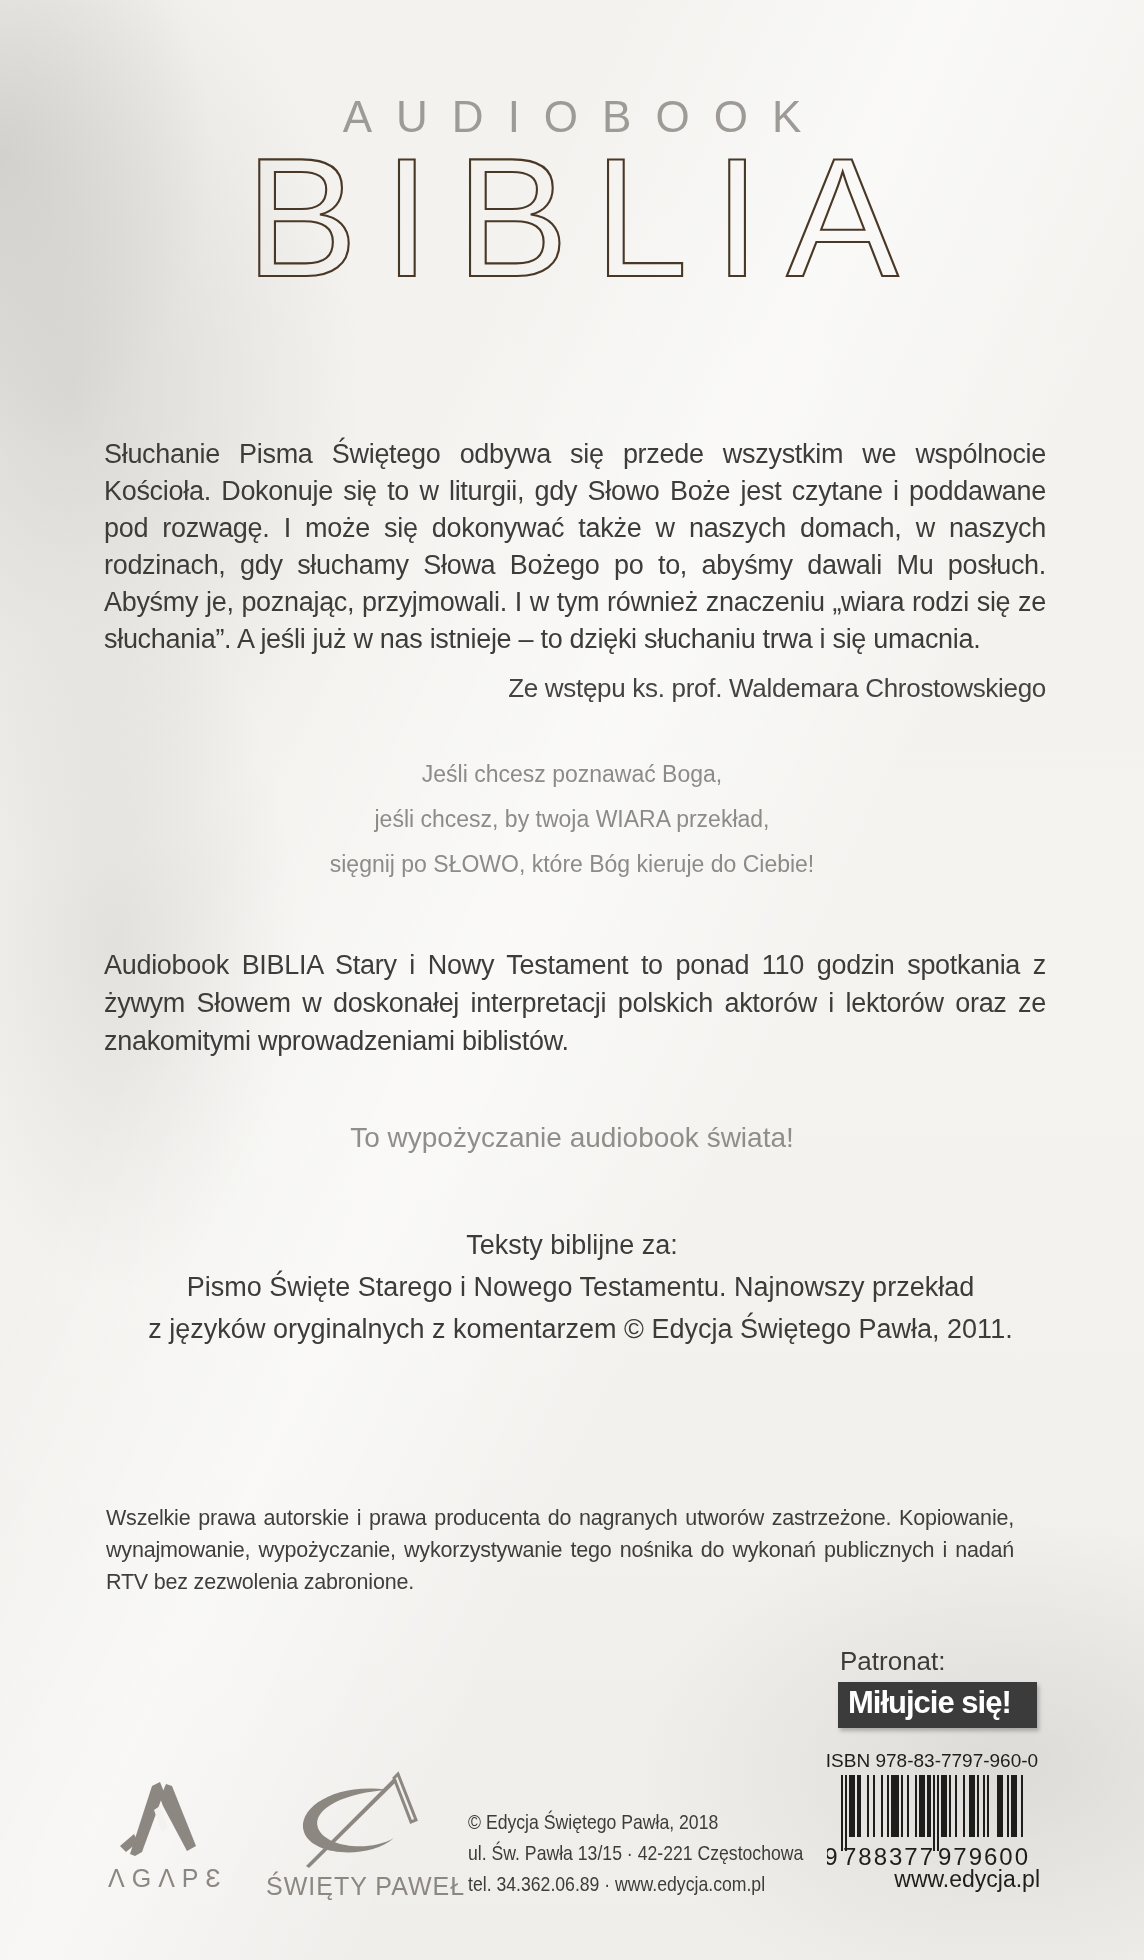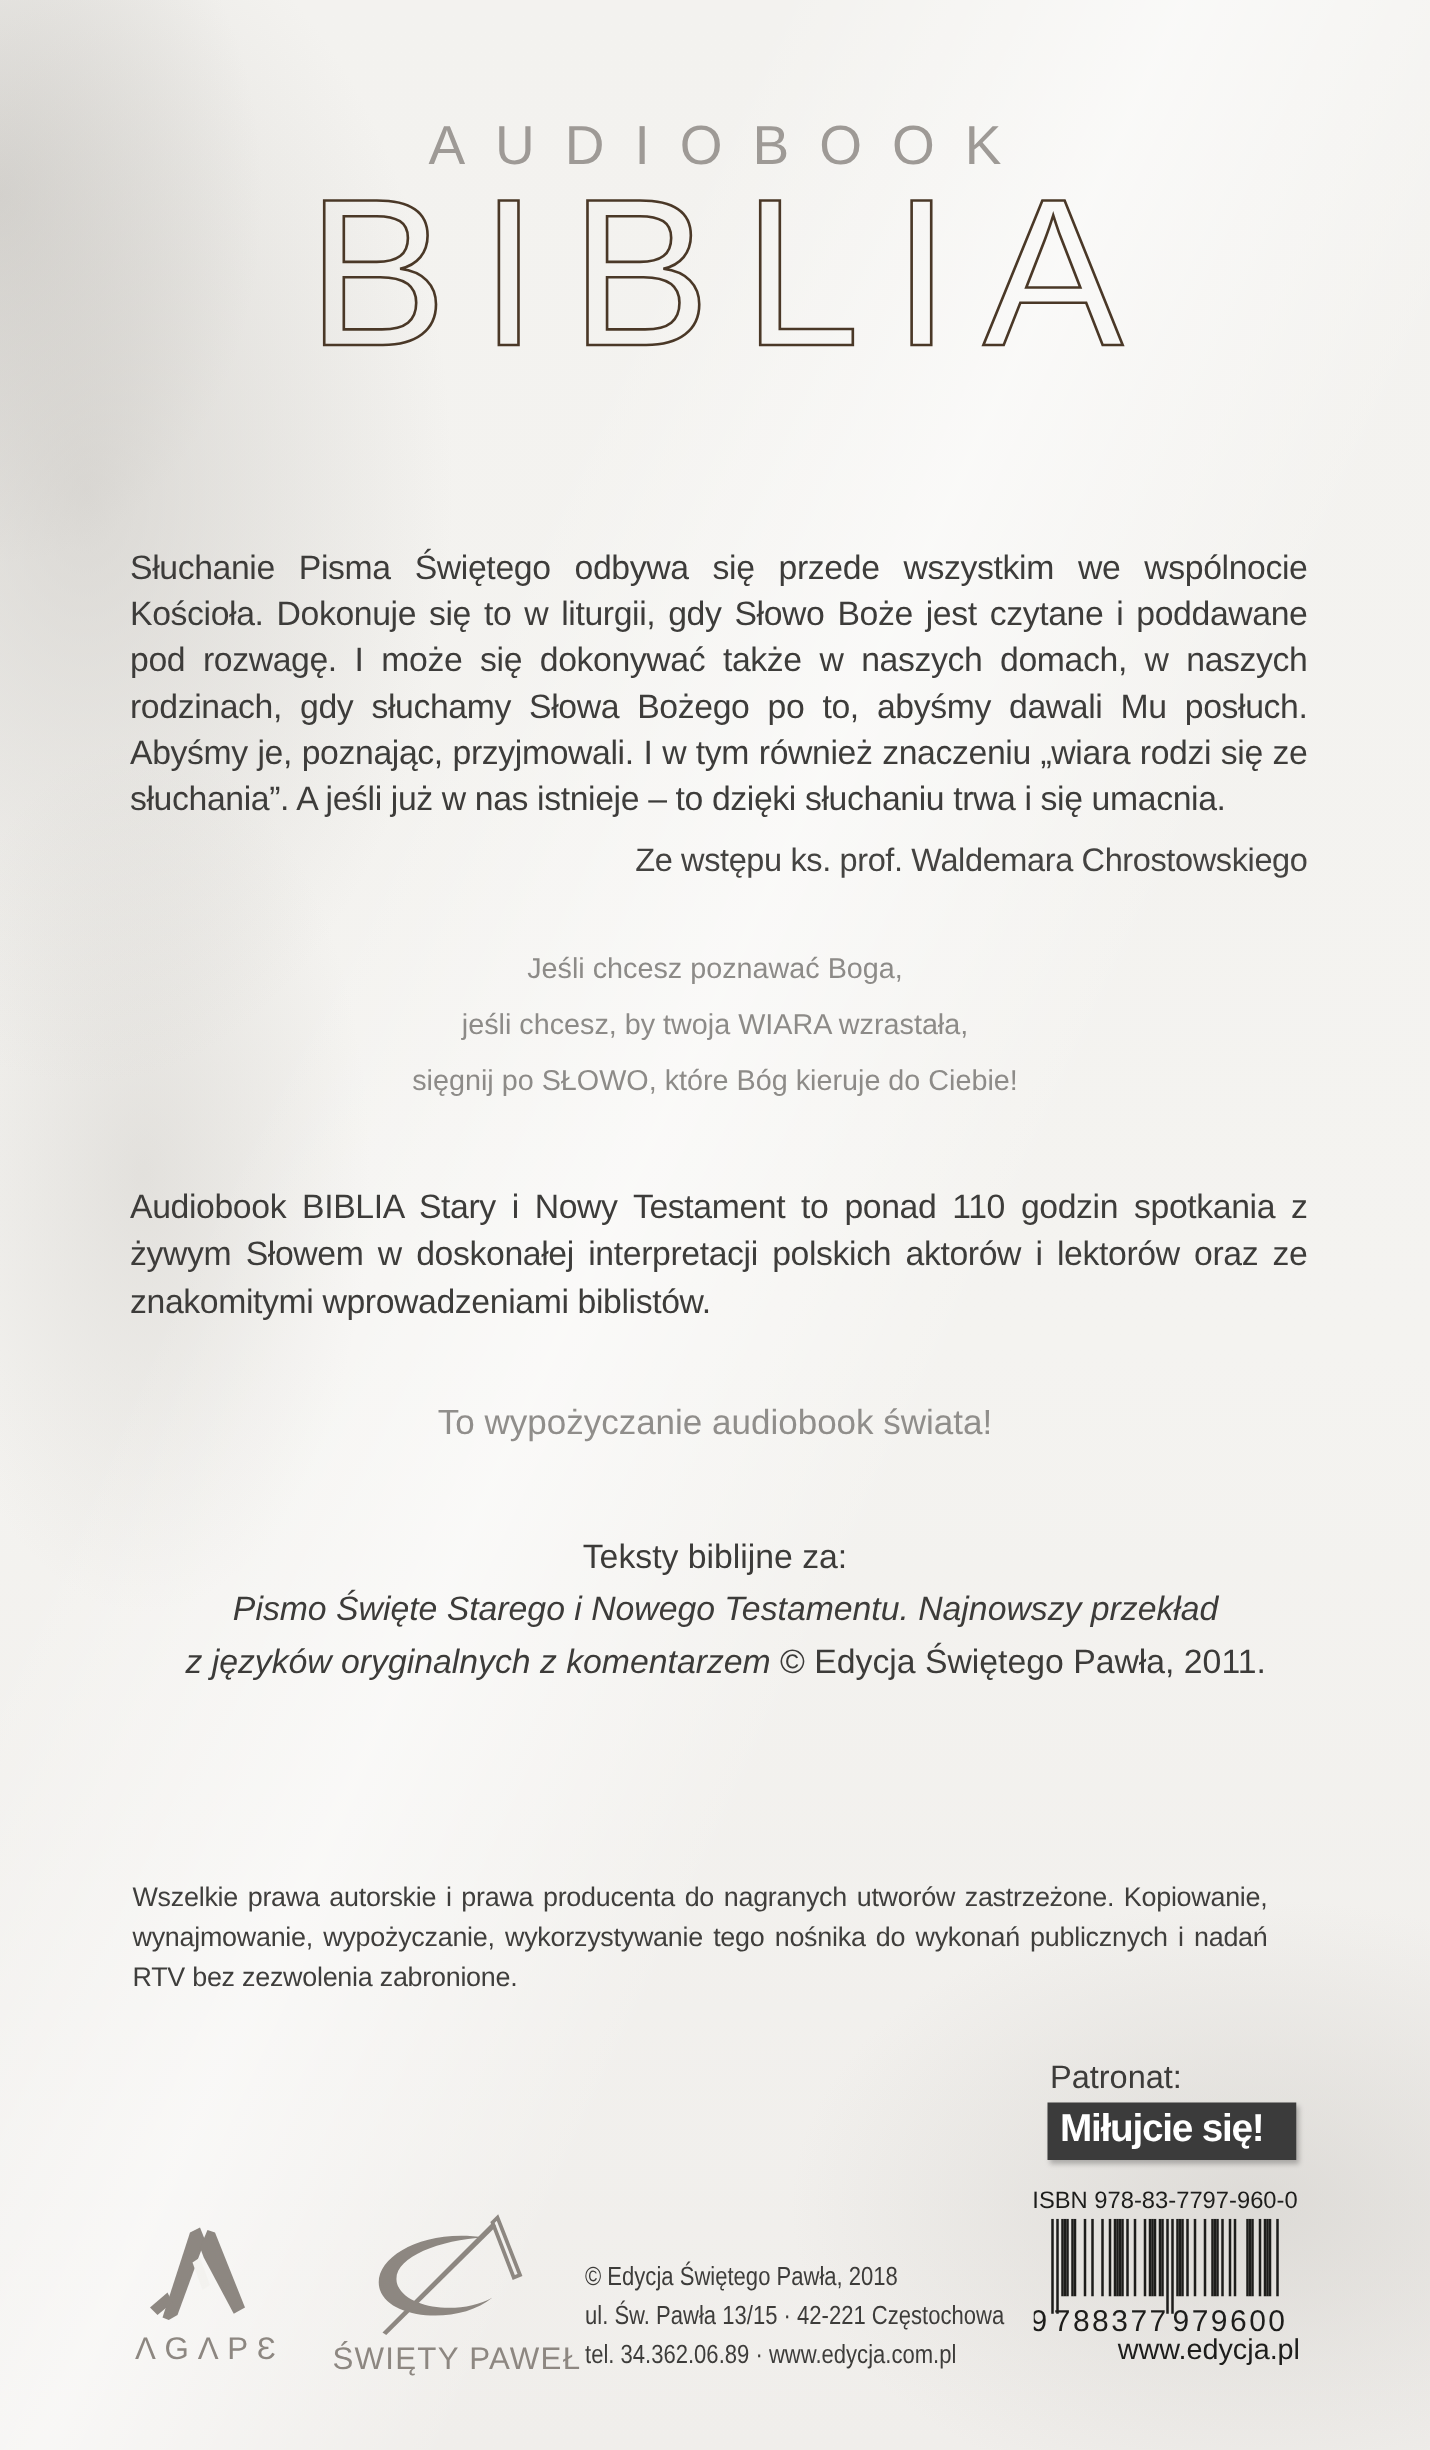--- a/index.html
+++ b/index.html
@@ -22,21 +22,21 @@
     .title{color:transparent;-webkit-text-stroke:2.1px #4a3827;}
   }
   .intro{top:436px;left:104px;width:942px;font-size:27px;line-height:37px;text-align:justify;
     letter-spacing:-0.3px;color:#3d3c3a;}
   .attribution{margin-top:12px;text-align:right;font-size:26px;letter-spacing:-0.3px;color:#444341;}
   .invitation{top:752px;left:0;width:100%;text-align:center;font-size:23px;line-height:45px;color:#8d8b88;}
   .description{top:946px;left:104px;width:942px;font-size:27px;line-height:38px;text-align:justify;
     letter-spacing:-0.3px;color:#3d3c3a;}
   .slogan{top:1122px;left:0;width:100%;text-align:center;font-size:28px;color:#908e8b;}
   .credits{top:1224px;left:0;width:100%;text-align:center;font-size:27px;line-height:42px;color:#3c3b39;}
-  .credits .it{font-style:italic;margin-left:17px;}
+  .credits .it{margin-left:17px;}
   .legal{top:1502px;left:106px;width:908px;font-size:21.5px;line-height:32px;text-align:justify;
     color:#3f3e3c;letter-spacing:-0.2px;}
   .patronage-label{top:1646px;left:840px;font-size:26px;color:#3d3c3a;}
   .patronage-badge{top:1682px;left:838px;background:#3b3b3b;color:#ffffff;font-weight:bold;
     font-size:31px;letter-spacing:-1px;padding:3px 26px 7px 10px;box-shadow:2px 3px 4px rgba(0,0,0,.25);}
   .barcode-block{top:1750px;left:824px;width:216px;text-align:center;color:#1d1d1b;}
   .isbn{font-size:19px;letter-spacing:0px;white-space:nowrap;}
   .barcode-svg{display:block;margin:3px auto 0 auto;}
   .website{font-size:23px;margin-top:-2px;color:#1d1d1b;text-align:right;}
   .logo-agape{top:1776px;left:108px;width:120px;text-align:left;color:#8d8781;}
@@ -54,21 +54,21 @@
   <div class="abs kicker">AUDIOBOOK</div>
   <div class="abs title">BIBLIA</div>
 
   <div class="abs intro">
     <div>Słuchanie Pisma Świętego odbywa się przede wszystkim we wspólnocie Kościoła. Dokonuje się to w liturgii, gdy Słowo Boże jest czytane i poddawane pod rozwagę. I może się dokonywać także w naszych domach, w naszych rodzinach, gdy słuchamy Słowa Bożego po to, abyśmy dawali Mu posłuch. Abyśmy je, poznając, przyjmowali. I w tym również znaczeniu „wiara rodzi się ze słuchania”. A jeśli już w nas istnieje – to dzięki słuchaniu trwa i się umacnia.</div>
     <div class="attribution">Ze wstępu ks. prof. Waldemara Chrostowskiego</div>
   </div>
 
   <div class="abs invitation">
     <div>Jeśli chcesz poznawać Boga,</div>
-    <div>jeśli chcesz, by twoja WIARA wzrastała,</div>
+    <div>jeśli chcesz, by twoja WIARA przekład,</div>
     <div>sięgnij po SŁOWO, które Bóg kieruje do Ciebie!</div>
   </div>
 
   <div class="abs description">Audiobook BIBLIA Stary i Nowy Testament to ponad 110 godzin spotkania z żywym Słowem w doskonałej interpretacji polskich aktorów i lektorów oraz ze znakomitymi wprowadzeniami biblistów.</div>
 
   <div class="abs slogan">To wypożyczanie audiobook świata!</div>
 
   <div class="abs credits">
     <div>Teksty biblijne za:</div>
     <div class="it">Pismo Święte Starego i Nowego Testamentu. Najnowszy przekład</div>

